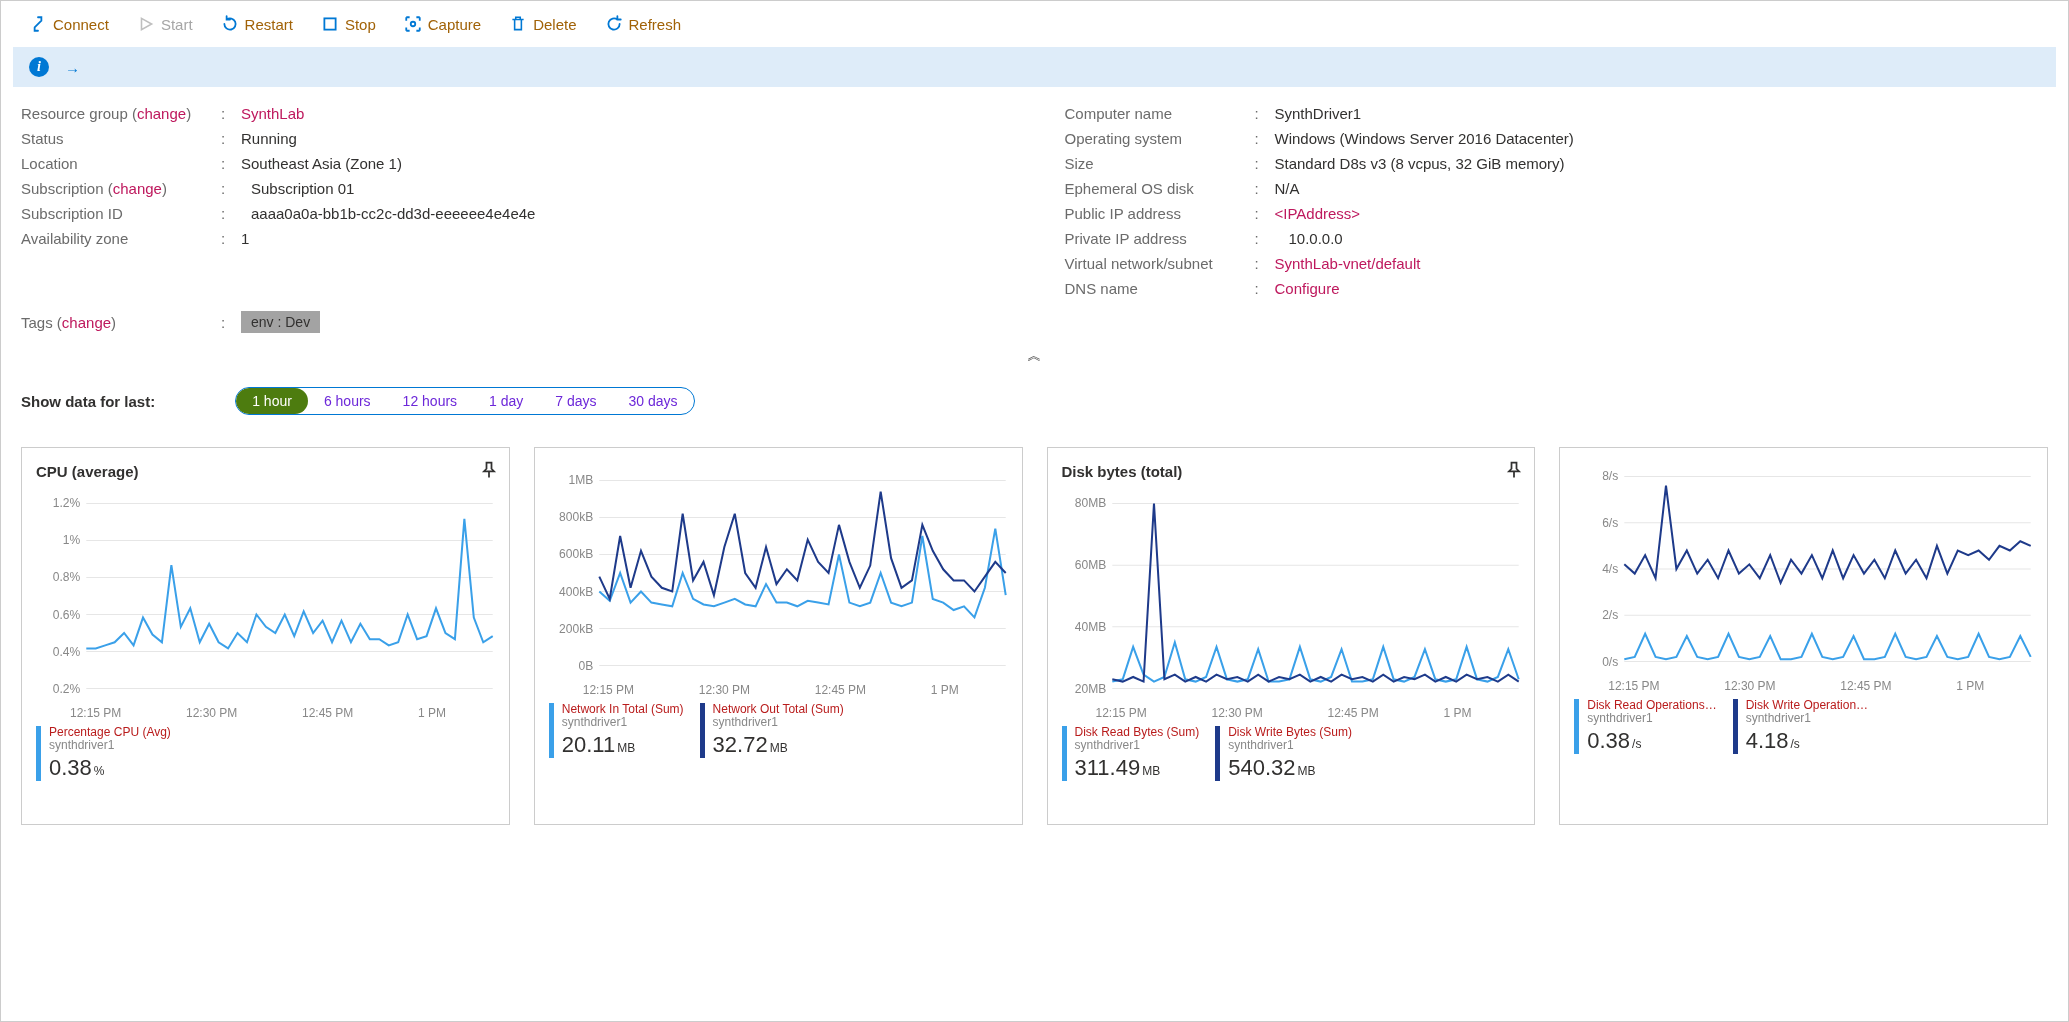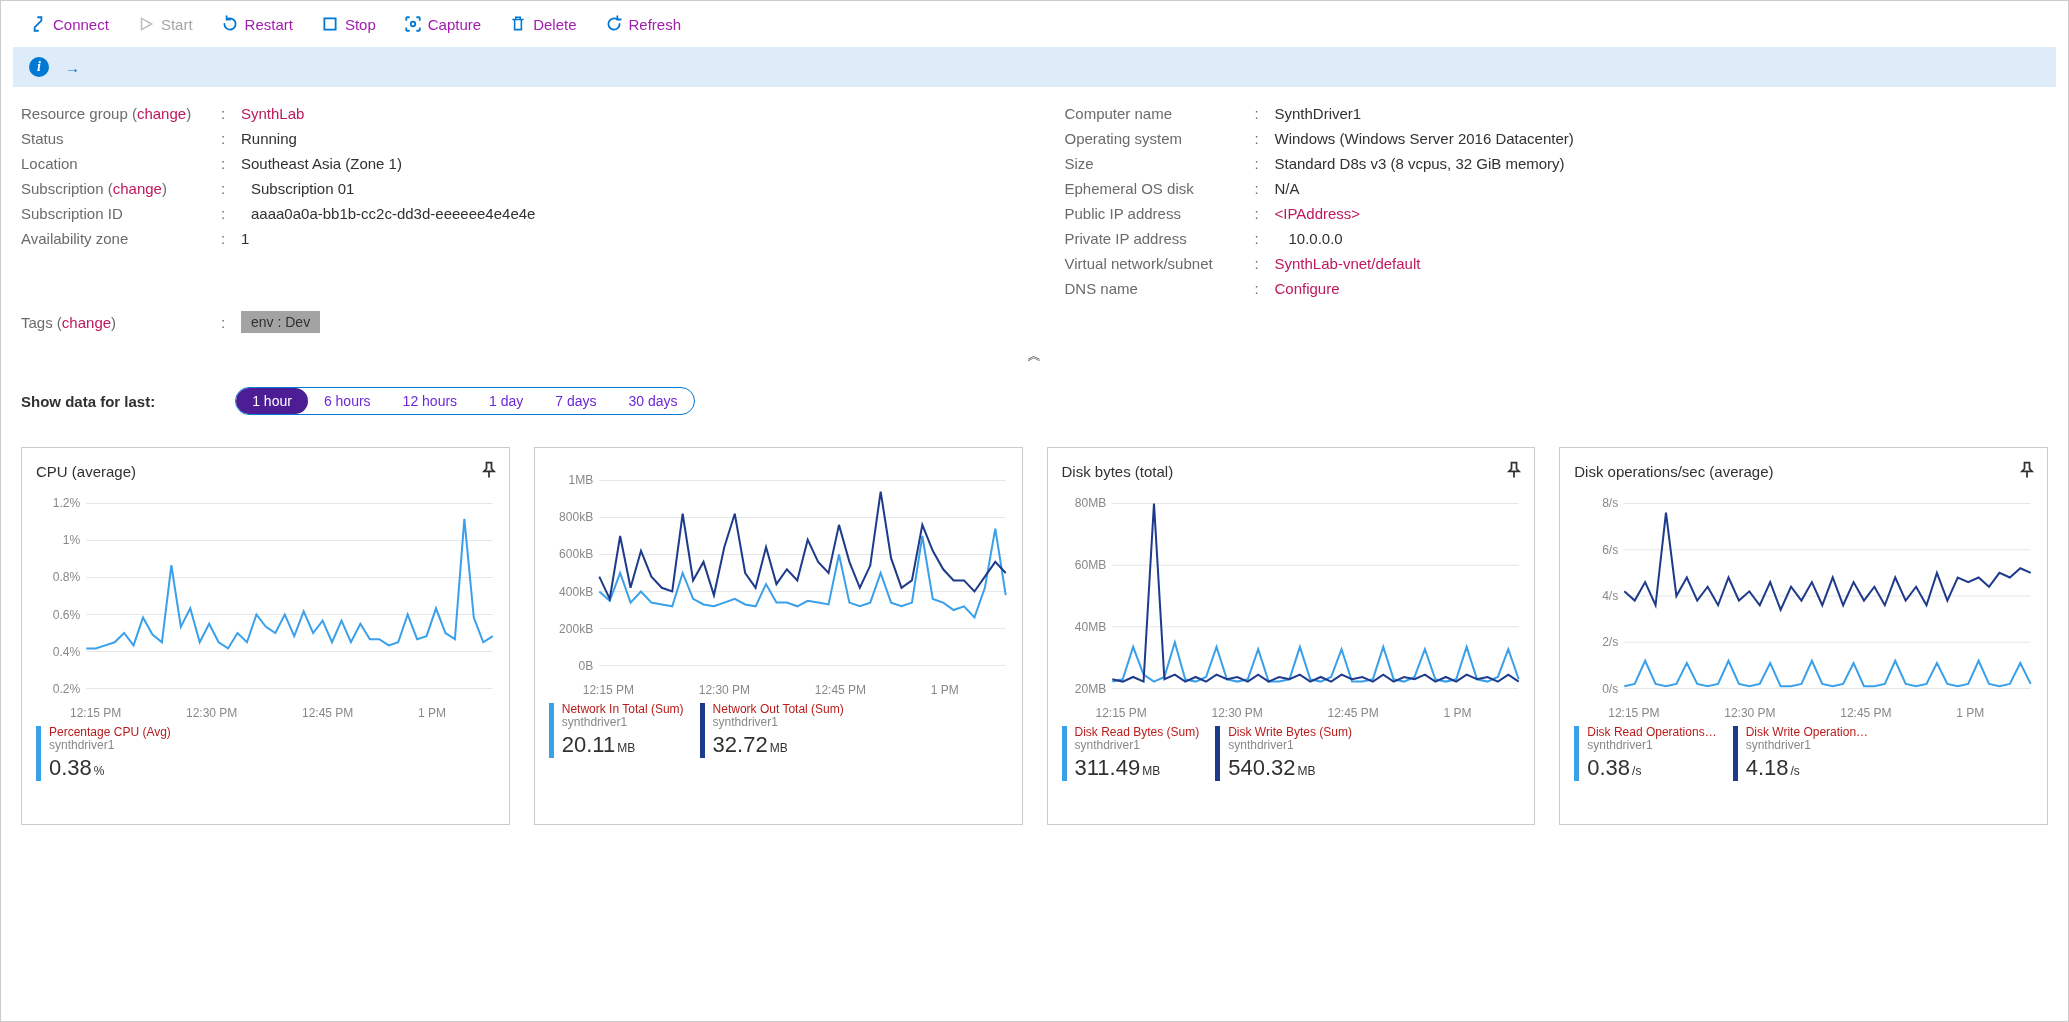--- a/index.html
+++ b/index.html
@@ -1,41 +1,41 @@
 <!DOCTYPE html>
 <html><head>
 <meta charset="utf-8">
 <style>
 *{box-sizing:border-box;margin:0;padding:0;font-family:"Segoe UI",Arial,sans-serif}
 body{background:#fff;color:#323130;font-size:14px;width:2069px}
 .page{border:1px solid #ccc;width:2069px;height:1022px;overflow:hidden;position:relative}
 .toolbar{display:flex;align-items:center;padding:8px 14px;gap:0}
-.tbtn{display:flex;align-items:center;gap:6px;padding:6px 14px;cursor:pointer;color:#a21caf;font-size:15px}
+.tbtn{display:flex;align-items:center;gap:6px;padding:6px 14px;cursor:pointer;color:#a16207;font-size:15px}
 .tbtn.disabled{color:#a6a6a6}
 .tbtn svg{width:18px;height:18px}
 .advisor{background:#deecf9;margin:0 12px 10px 12px;padding:10px 16px;display:flex;align-items:center;gap:12px;font-size:15px;color:#323130}
 .advisor .ico{width:20px;height:20px;border-radius:50%;background:#0078d4;color:#fff;display:flex;align-items:center;justify-content:center;font-weight:bold;font-style:italic;font-family:Georgia,serif;font-size:14px}
 .props{display:flex;padding:4px 20px 10px 20px;gap:60px}
 .col{flex:1}
 .prow{display:flex;align-items:center;padding:4px 0;font-size:15px}
 .plabel{width:200px;color:#6b6b6b}
 .psep{width:20px;color:#6b6b6b}
 .pval{color:#323130}
 .link{color:#be185d;cursor:pointer}
 .tag{background:#a3a3a3;padding:3px 10px;font-size:14px}
 .collapse-bar{text-align:center;font-size:14px;color:#555}
 .lower{padding:22px 20px 0 20px}
 .range-row{display:flex;align-items:center;gap:80px;margin-bottom:32px}
 .range-label{font-size:15px;color:#323130;font-weight:600}
 .pills{display:flex;border:1px solid #0078d4;border-radius:18px;overflow:hidden}
 .pill{padding:5px 16px;font-size:14px;color:#6d28d9;cursor:pointer}
-.pill.active{background:#4c1d95;color:#fff;border-radius:16px}
+.pill.active{background:#4d7c0f;color:#fff;border-radius:16px}
 .cards{display:flex;gap:24px}
 .card{border:1px solid #ccc;width:490px;height:378px;padding:12px 10px 10px 14px;display:flex;flex-direction:column;position:relative}
-.card-head{display:flex;justify-content:space-between;align-items:center;font-weight:400;font-size:15px;margin-bottom:4px}
+.card-head{display:flex;justify-content:space-between;align-items:center;font-weight:700;font-size:15px;margin-bottom:4px}
 .pin{cursor:pointer}
 .chart{flex:0 0 auto;height:210px;position:relative;margin-top:6px}
 .chart svg{width:100%;height:100%}
 .xaxis{display:flex;gap:0;font-size:12px;color:#888;padding:3px 0 0 34px;justify-content:space-between;width:410px}
 .legend{display:flex;gap:16px;margin-top:6px}
 .lg{border-left:5px solid;padding-left:8px}
 .lg .t{font-size:12px;color:#b91c1c;line-height:1.1}
 .lg .s{font-size:12px;color:#888;line-height:1.1}
 .lg .v{font-size:22px;font-weight:500;margin-top:3px}
 .lg .u{font-size:12px;margin-left:2px}
@@ -311,26 +311,20 @@
         </div>
         <div class="lg" style="border-color:#1e3a8a">
           <div class="t">Disk Write Bytes (Sum)</div>
           <div class="s">synthdriver1</div>
           <div class="v"><span>540.32</span><span class="u">MB</span></div>
         </div>
       </div>
     </div>
 
     <div class="card">
-      <div class="card-head">
-            <span>Disk operations/sec (average)</span>
-        <span class="pin"><svg width="20" height="20" viewBox="0 0 16 16">
-                <path d="M6 2l4 0 0 5 2 2-8 0 2-2zM8 9v5" stroke="#323130" stroke-width="1.4" fill="none"></path>
-              </svg></span>
-          </div>
       <div class="chart"><svg viewBox="0 0 460 200">
               <line class="grid" x1="50" y1="190" x2="454" y2="190" stroke="#e6e6e6"></line>
               <text class="ytick" x="44" y="194" text-anchor="end">0/s</text>
               <line class="grid" x1="50" y1="144" x2="454" y2="144" stroke="#e6e6e6"></line>
               <text class="ytick" x="44" y="148" text-anchor="end">2/s</text>
               <line class="grid" x1="50" y1="98" x2="454" y2="98" stroke="#e6e6e6"></line>
               <text class="ytick" x="44" y="102" text-anchor="end">4/s</text>
               <line class="grid" x1="50" y1="52" x2="454" y2="52" stroke="#e6e6e6"></line>
               <text class="ytick" x="44" y="56" text-anchor="end">6/s</text>
               <line class="grid" x1="50" y1="6" x2="454" y2="6" stroke="#e6e6e6"></line>

